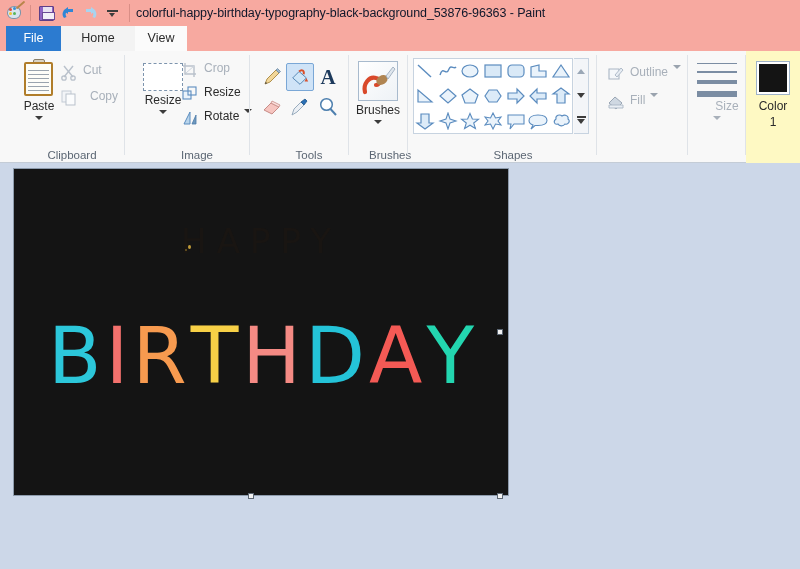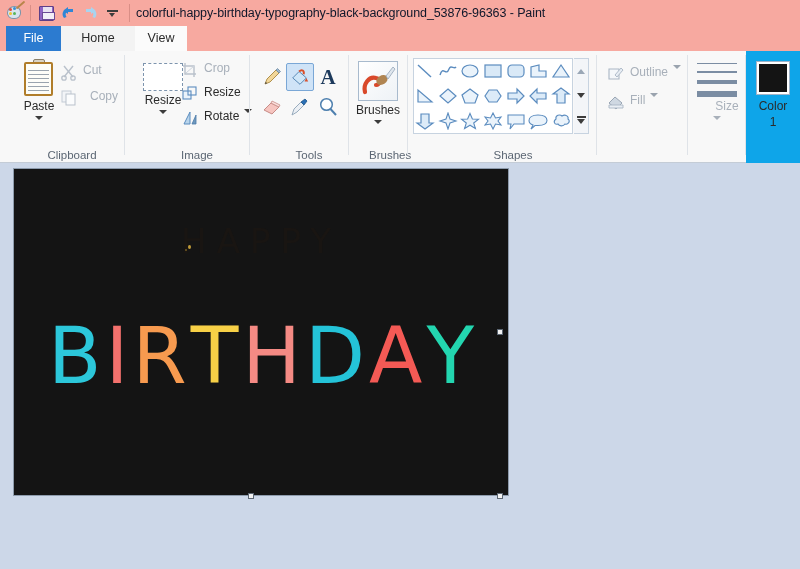--- a/index.html
+++ b/index.html
@@ -175,21 +175,21 @@
   .g-size { left: 688px; width: 57px; }
   .size-ico { width: 40px; height: 34px; display:flex; flex-direction:column; justify-content:space-between;}
   .size-ico i { display:block; background:#7b8da3; }
   .caret-dn-dis {
     width: 0; height: 0; margin-top: 3px;
     border-left: 4px solid transparent; border-right: 4px solid transparent;
     border-top: 4px solid #a8b0ba;
   }
 
   
-  .g-color { left: 746px; width: 54px; height: 112px; background: #0ea5e9; }
+  .g-color { left: 746px; width: 54px; height: 112px; background: #fef9c3; }
   .color-swatch-wrap {
     position: absolute; left: 10px; top: 10px; width: 34px; height: 34px;
     background: #ffffff; border: 1px solid #9fb3c8; padding: 2px;
   }
   .color-swatch { width: 100%; height: 100%; background: #141414; }
   .color-lbl1 { position:absolute; left:0; top:48px; width:100%; text-align:center; font-size:12px; color:#2b2b2b;}
   .color-lbl2 { position:absolute; left:0; top:64px; width:100%; text-align:center; font-size:12px; color:#2b2b2b;}
 
   
   .workspace {

